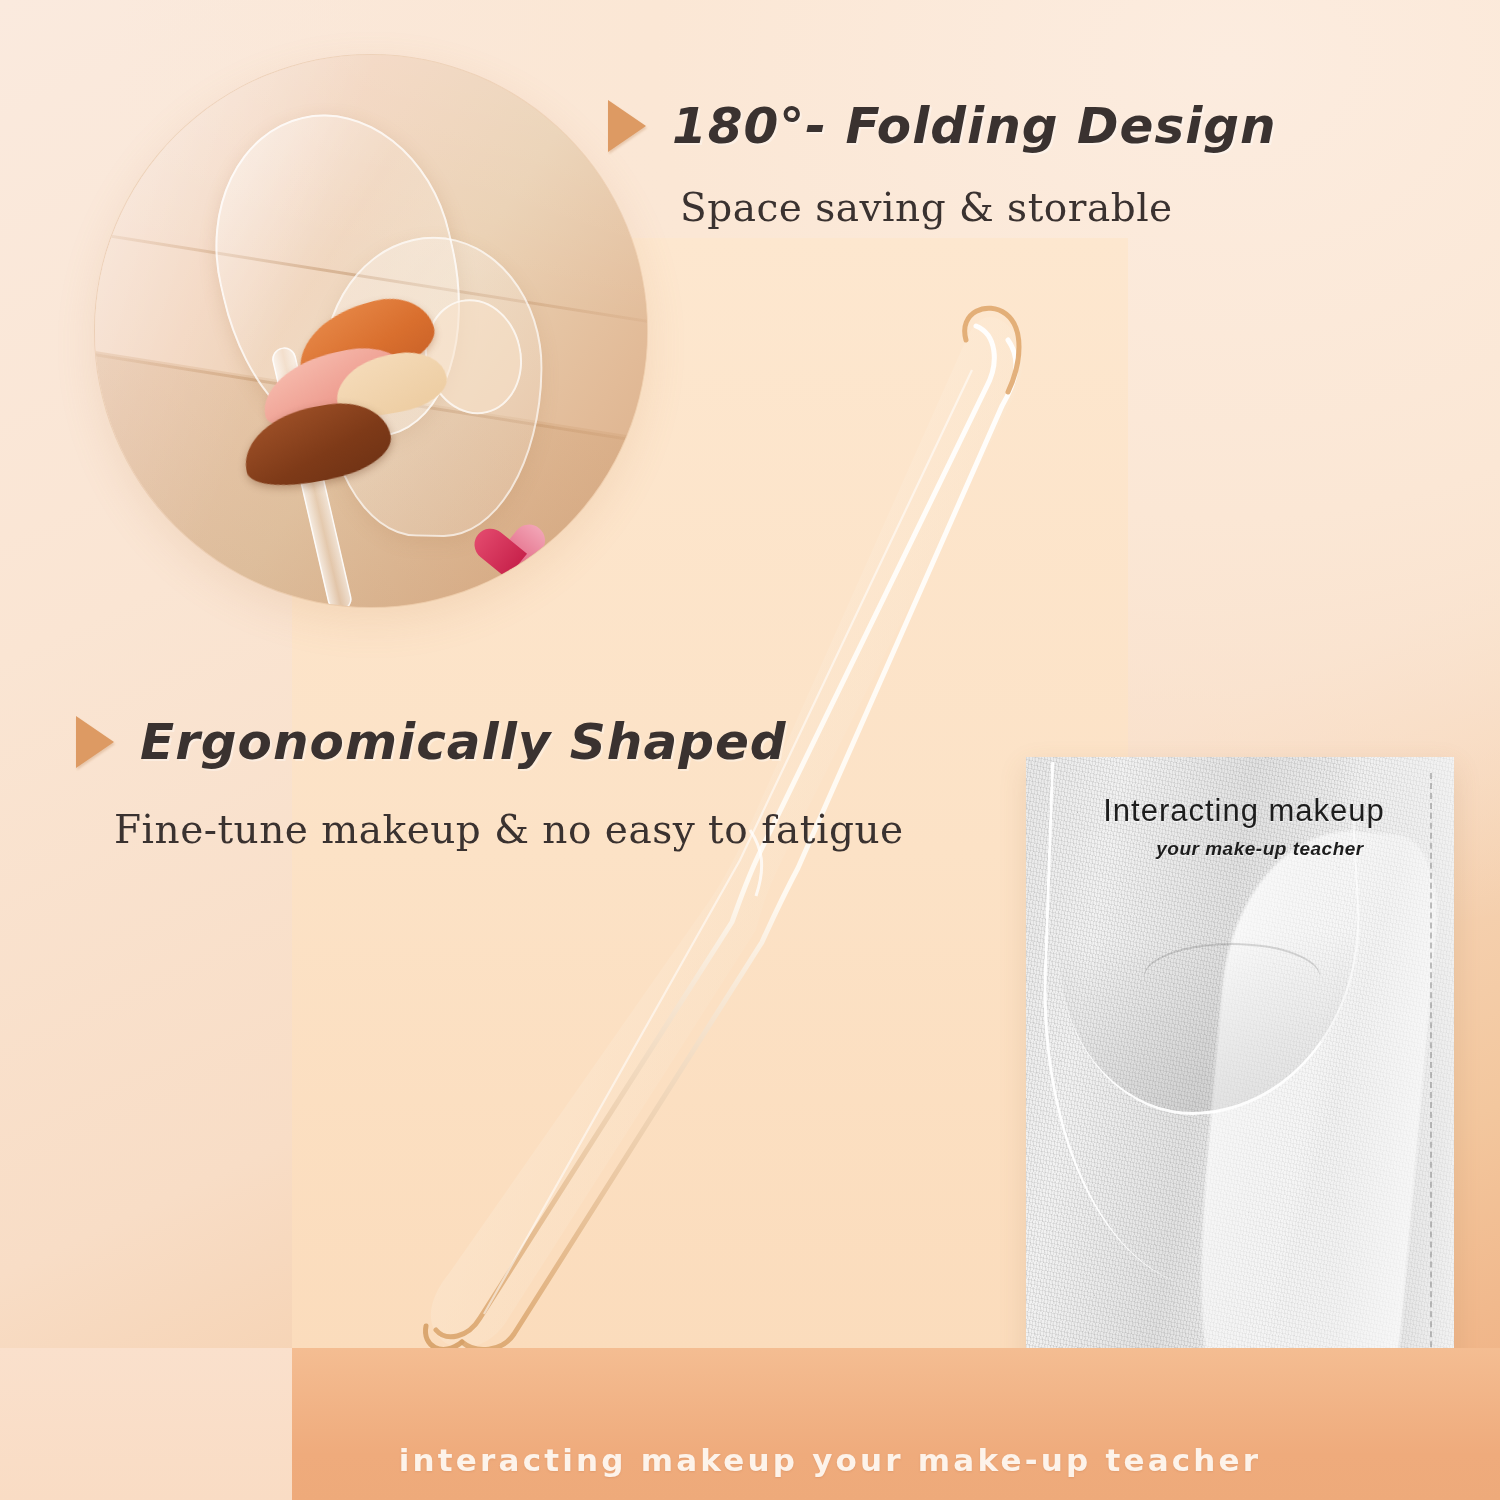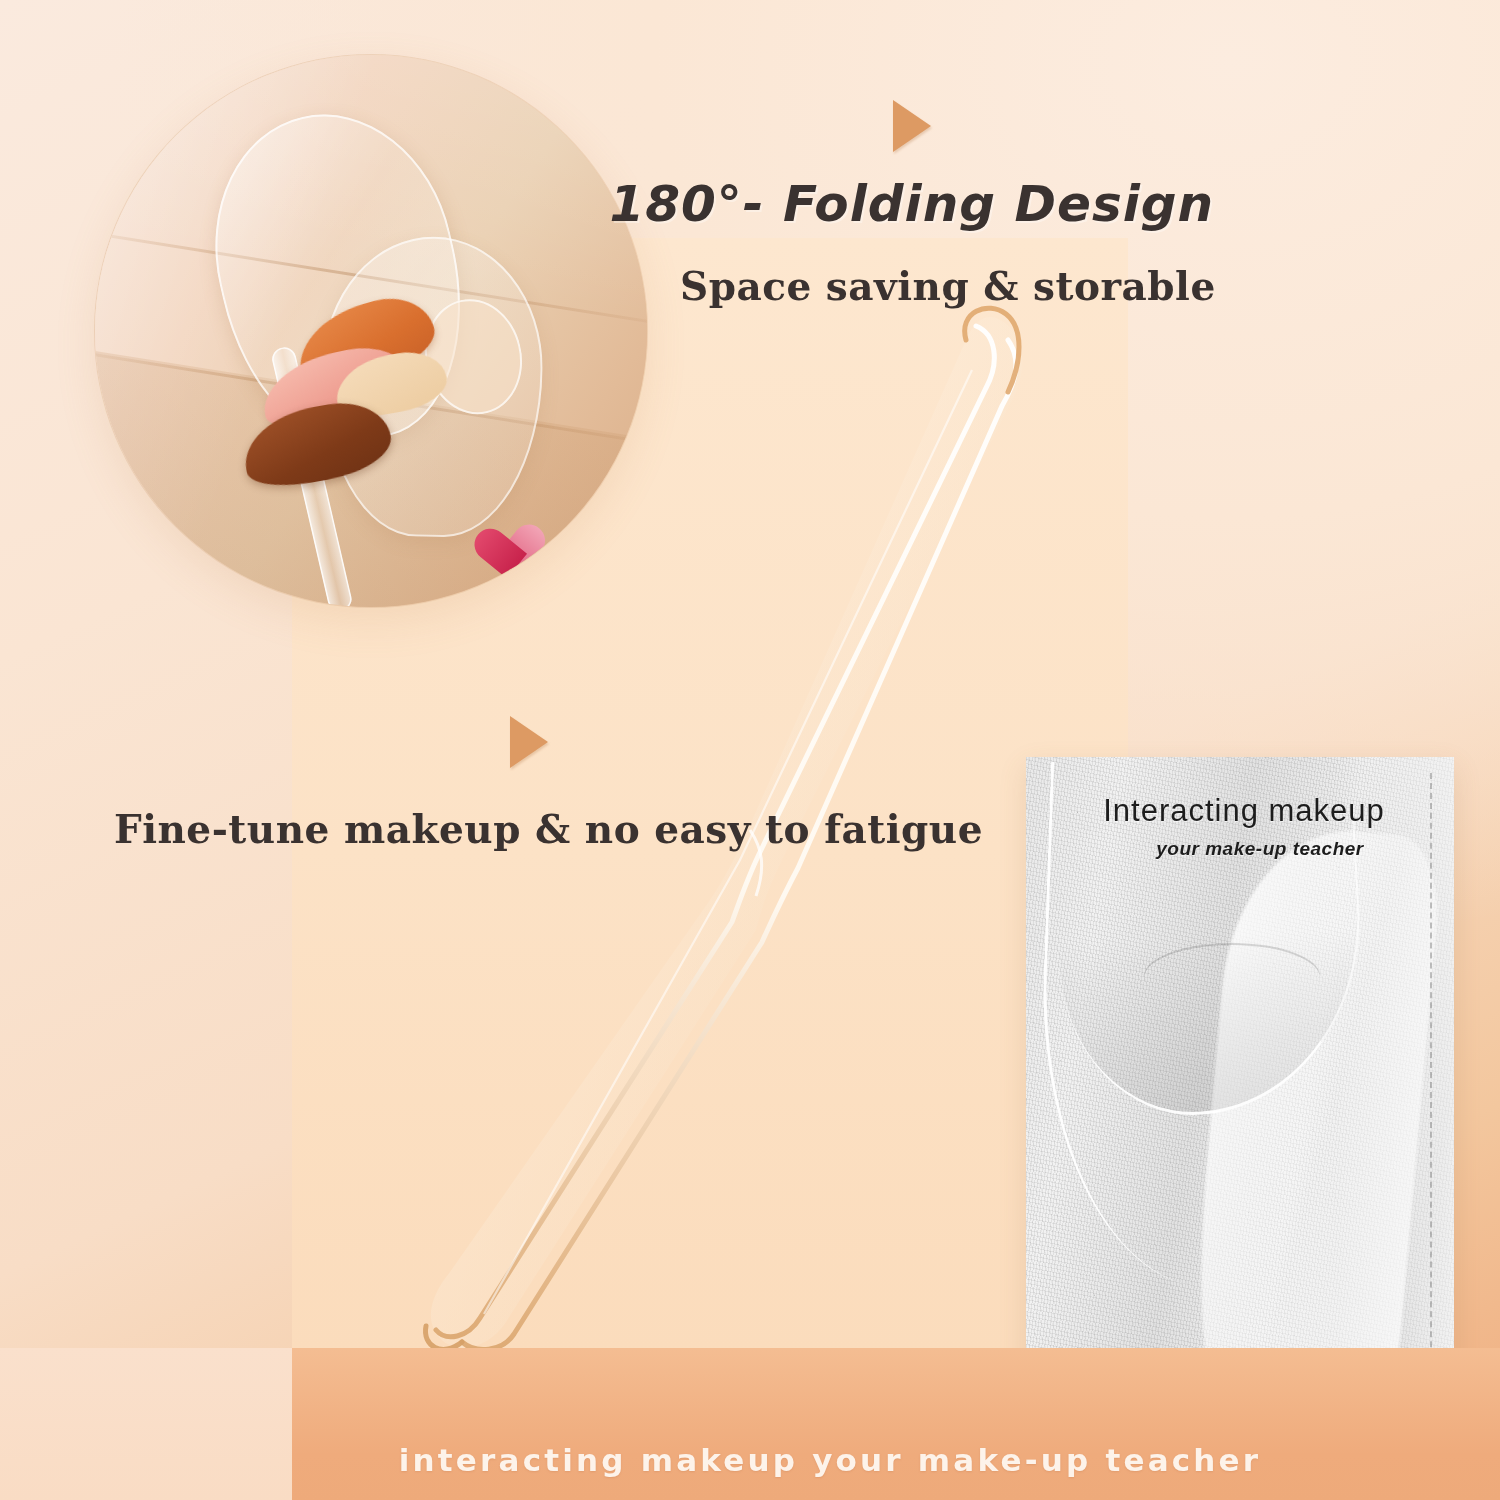--- a/index.html
+++ b/index.html
@@ -220,37 +220,37 @@
     padding-left:8px;
   }
   .pouch-sub{
     margin-top:12px;font-size:19px;font-style:italic;font-weight:700;letter-spacing:.5px;
     font-family:"Liberation Sans", sans-serif;
     padding-left:40px;
   }
 
   
   .feature{position:absolute;}
-  .feature .row{display:flex;align-items:center;gap:26px;flex-direction:column;}
+  .feature .row{display:flex;align-items:center;gap:26px;}
   .tri{
     width:0;height:0;flex:0 0 auto;
     border-top:26px solid transparent;border-bottom:26px solid transparent;
     border-left:38px solid #dd9a63;
     filter:drop-shadow(1px 2px 1px rgba(180,120,70,.28));
   }
   .headline{
     font-family:"DejaVu Sans", sans-serif;
     font-weight:700;font-style:italic;
     font-size:50px;letter-spacing:1px;color:#3a3230;line-height:1.05;
     text-shadow:2px 2px 0 rgba(255,255,255,.35);
     white-space:nowrap;
   }
   .subline{
     font-family:"DejaVu Serif", serif;
-    font-weight:700;font-size:39px;color:#3a3230;letter-spacing:.5px;
+    font-weight:400;font-size:39px;color:#3a3230;letter-spacing:.5px;
     white-space:nowrap;
   }
   #f1{left:608px;top:100px;}
   #f1 .subline{margin-top:32px;margin-left:72px;}
   #f2{left:76px;top:716px;}
   #f2 .subline{margin-top:38px;margin-left:38px;}
   #f3{left:76px;top:1258px;}
   #f3 .subline{margin-top:40px;margin-left:58px;}
 
   
@@ -343,20 +343,21 @@
     <div class="row">
       <div class="tri"></div>
       <div class="headline">180°- Folding Design</div>
     </div>
     <div class="subline">Space saving &amp; storable</div>
   </div>
 
   <div class="feature" id="f2">
     <div class="row">
       <div class="tri"></div>
+      <div class="headline">Ergonomically Shaped</div>
     </div>
     <div class="subline">Fine-tune makeup &amp; no easy to fatigue</div>
   </div>
 
 
   <div class="bottom-band"></div>
   <div class="bottom-band-left"></div>
   <div class="footer">interacting makeup your make-up teacher</div>
 
 </div>

